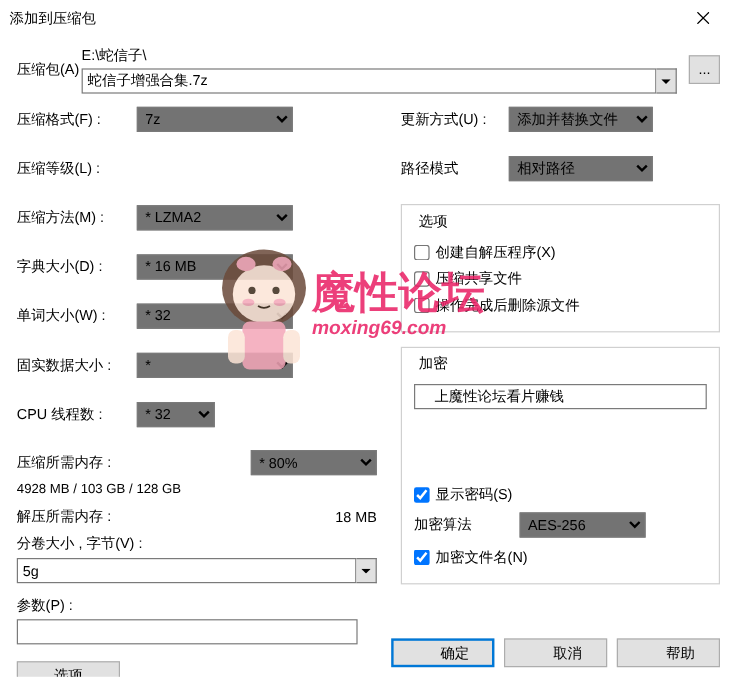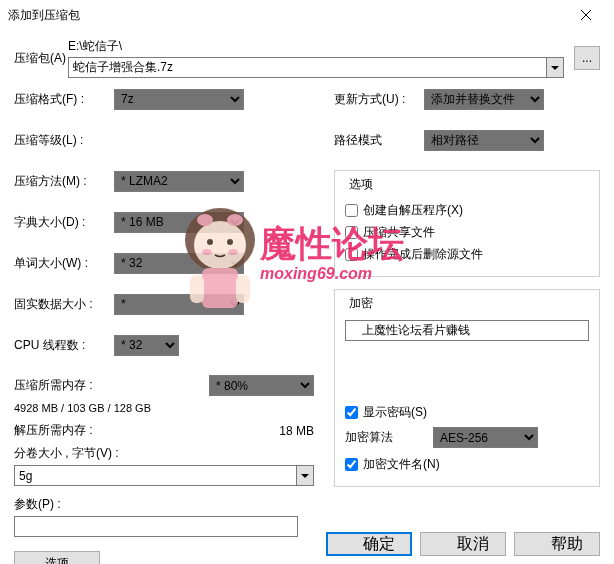--- a/index.html
+++ b/index.html
@@ -36,21 +36,21 @@
 .options-btn { margin-top: 14px; width: 86px; height: 24px; border: 1px solid #adadad; background: #e1e1e1; cursor: pointer; font-size: 12px; font-family: inherit; }
 .fieldset { border: 1px solid #d0d0d0; padding: 6px 10px 8px; margin-top: 6px; }
 .fieldset-title { background: #fff; padding: 0 4px; margin-top: -14px; margin-bottom: 4px; display: inline-block; font-size: 12px; }
 .chk-row { display: flex; align-items: center; margin: 5px 0; gap: 5px; }
 .chk-row input[type=checkbox] { width: 13px; height: 13px; }
 .pwd-input { width: 100%; height: 21px; border: 1px solid #7a7a7a; padding: 0 16px; font-size: 12px; margin-top: 4px; margin-bottom: 6px; }
 .enc-row { display: flex; align-items: center; margin-top: 6px; gap: 8px; }
 .enc-label { width: 80px; }
 .spacer-enc { height: 52px; }
 .button-bar { position: absolute; bottom: 8px; right: 14px; display: flex; gap: 8px; }
-.dlg-btn { width: 86px; height: 24px; border: 1px solid #adadad; background: #e1e1e1; cursor: pointer; font-size: 16px; font-family: inherit; padding-left: 20px; }
+.dlg-btn { width: 86px; height: 24px; border: 1px solid #adadad; background: #e1e1e1; cursor: pointer; font-size: 12px; font-family: inherit; padding-left: 20px; }
 .dlg-btn.primary { border: 2px solid #0078d7; }
 .watermark { position: absolute; left: 160px; top: 180px; width: 280px; height: 180px; pointer-events: none; opacity: 0.85; }
 .wm-text1 { position: absolute; left: 100px; top: 40px; font-size: 36px; color: #e91e63; font-weight: bold; white-space: nowrap; }
 .wm-text2 { position: absolute; left: 100px; top: 85px; font-size: 16px; color: #e91e63; font-weight: bold; font-style: italic; }
 .wm-girl { position: absolute; left: 0; top: 10px; width: 120px; height: 140px; }
 </style>
 </head>
 <body>
 
 <div class="titlebar">

